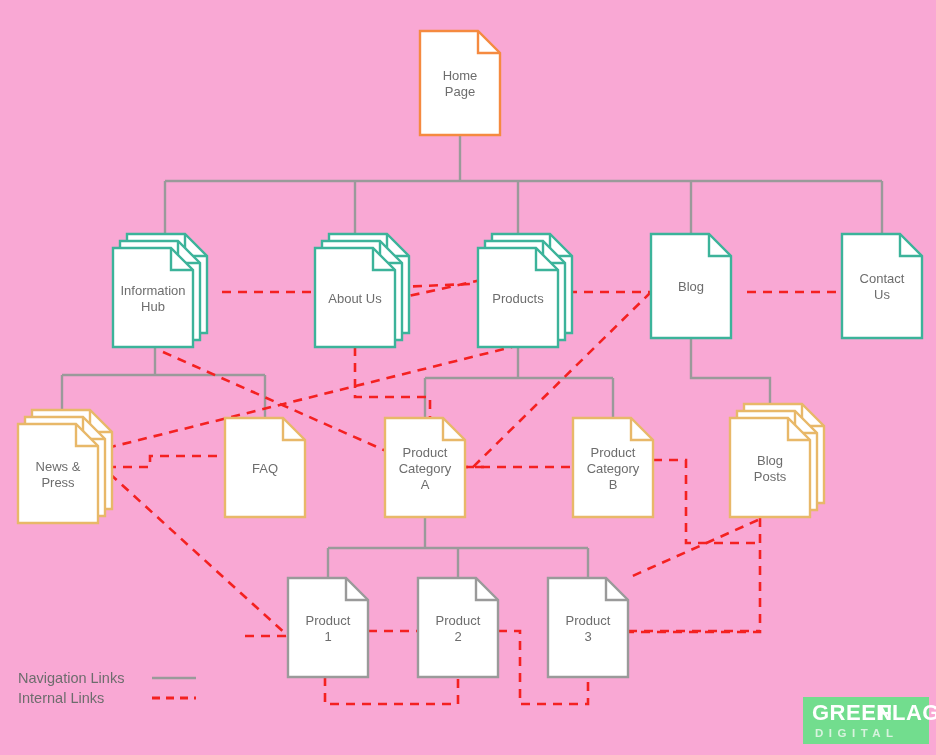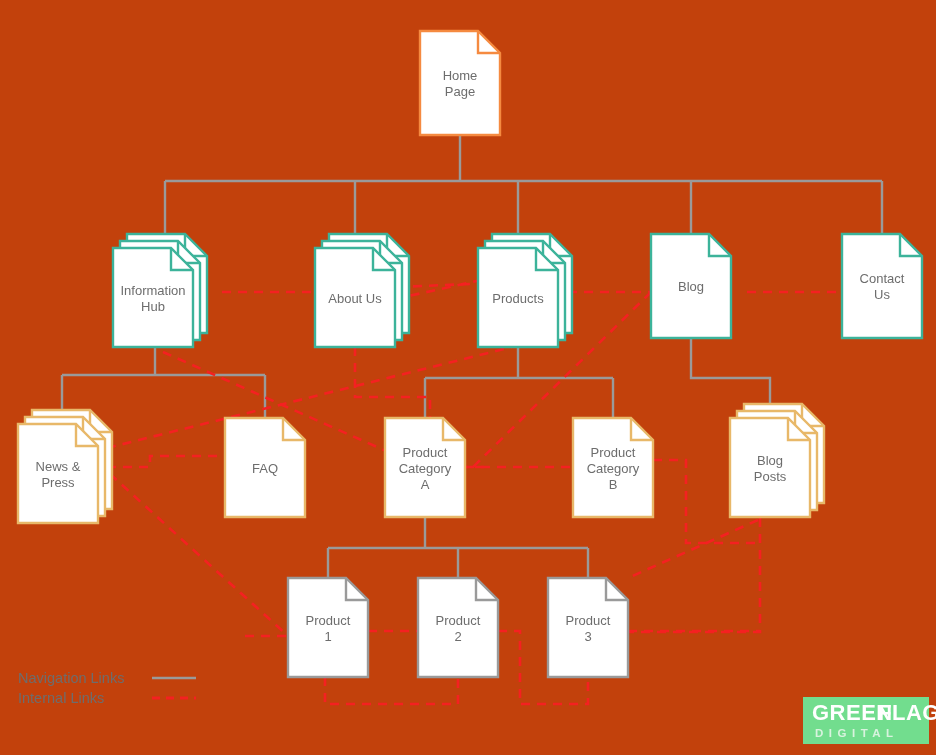--- a/index.html
+++ b/index.html
@@ -1,17 +1,17 @@
 <!DOCTYPE html>
 <html><head>
 <meta charset="utf-8">
 <style>
   html,body{margin:0;padding:0;background:#ffffff;}
   body{width:936px;height:755px;overflow:hidden;font-family:"Liberation Sans",sans-serif;}
-  #stage{position:relative;width:936px;height:755px;background:#c2410c;}
+  #stage{position:relative;width:936px;height:755px;background:#f9a8d4;}
   svg#map{position:absolute;left:0;top:0;width:936px;height:755px;}
   .node-label{font-family:"Liberation Sans",sans-serif;font-size:13px;fill:#6d6d6d;text-anchor:middle;}
   .legend-label{font-family:"Liberation Sans",sans-serif;font-size:14.5px;fill:#6d6d6d;}
   .logo-main{font-family:"Liberation Sans",sans-serif;font-weight:bold;font-size:22px;fill:#ffffff;letter-spacing:0.5px;}
   .logo-sub{font-family:"Liberation Sans",sans-serif;font-weight:bold;font-size:11.5px;fill:#d8f3de;letter-spacing:5.5px;}
 </style>
 </head>
 <body>
 
 <div id="stage">

